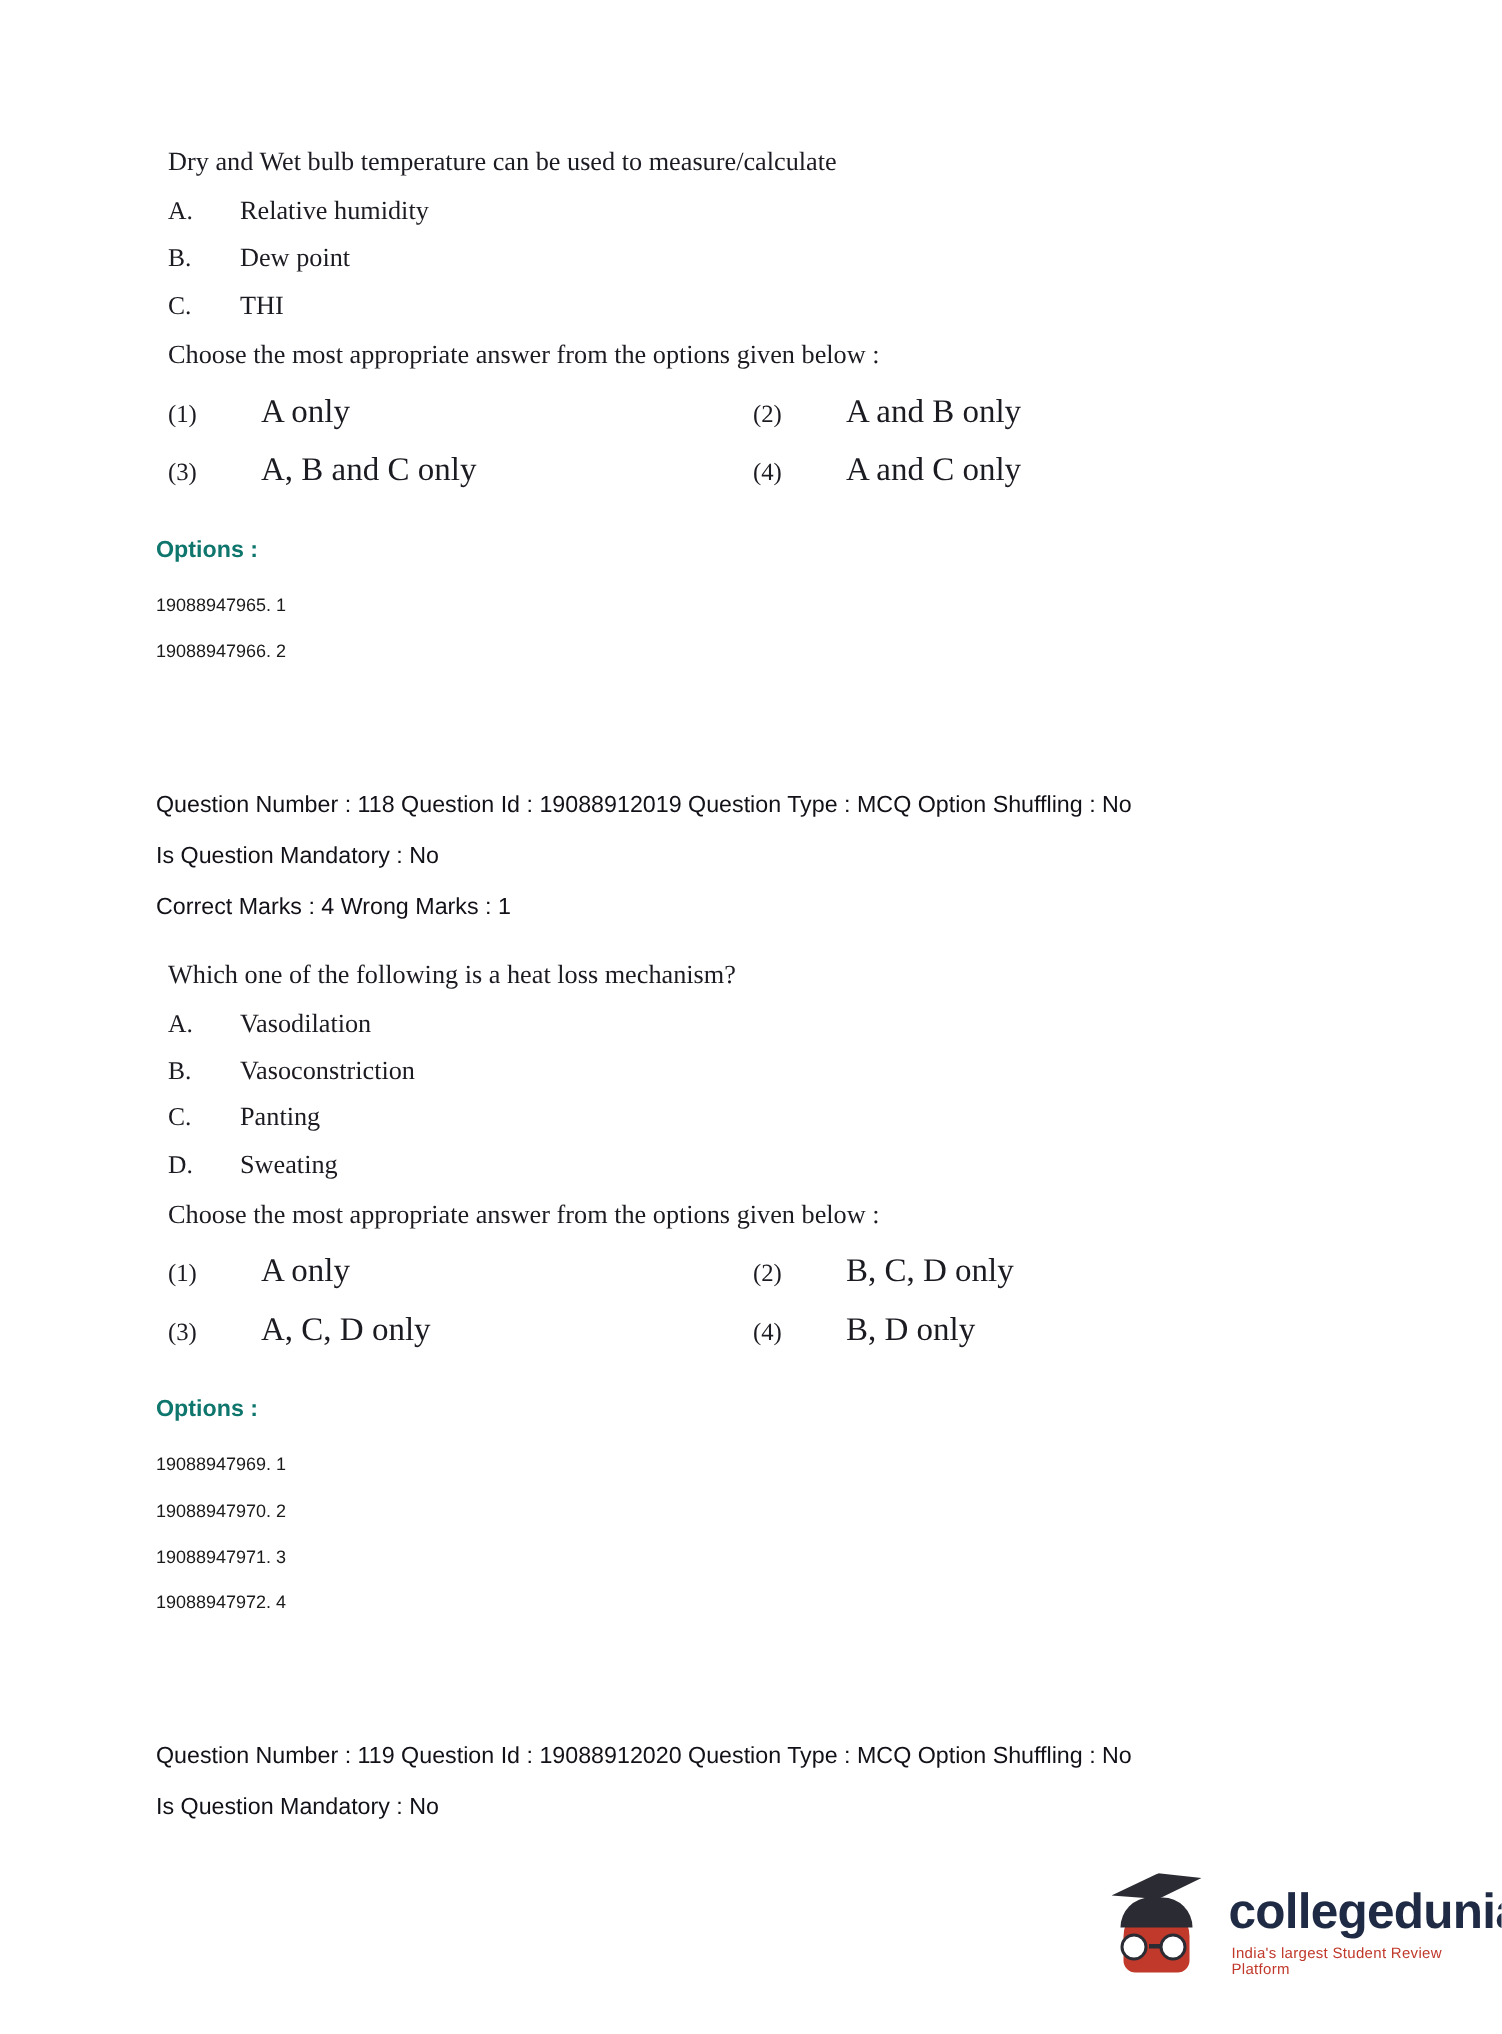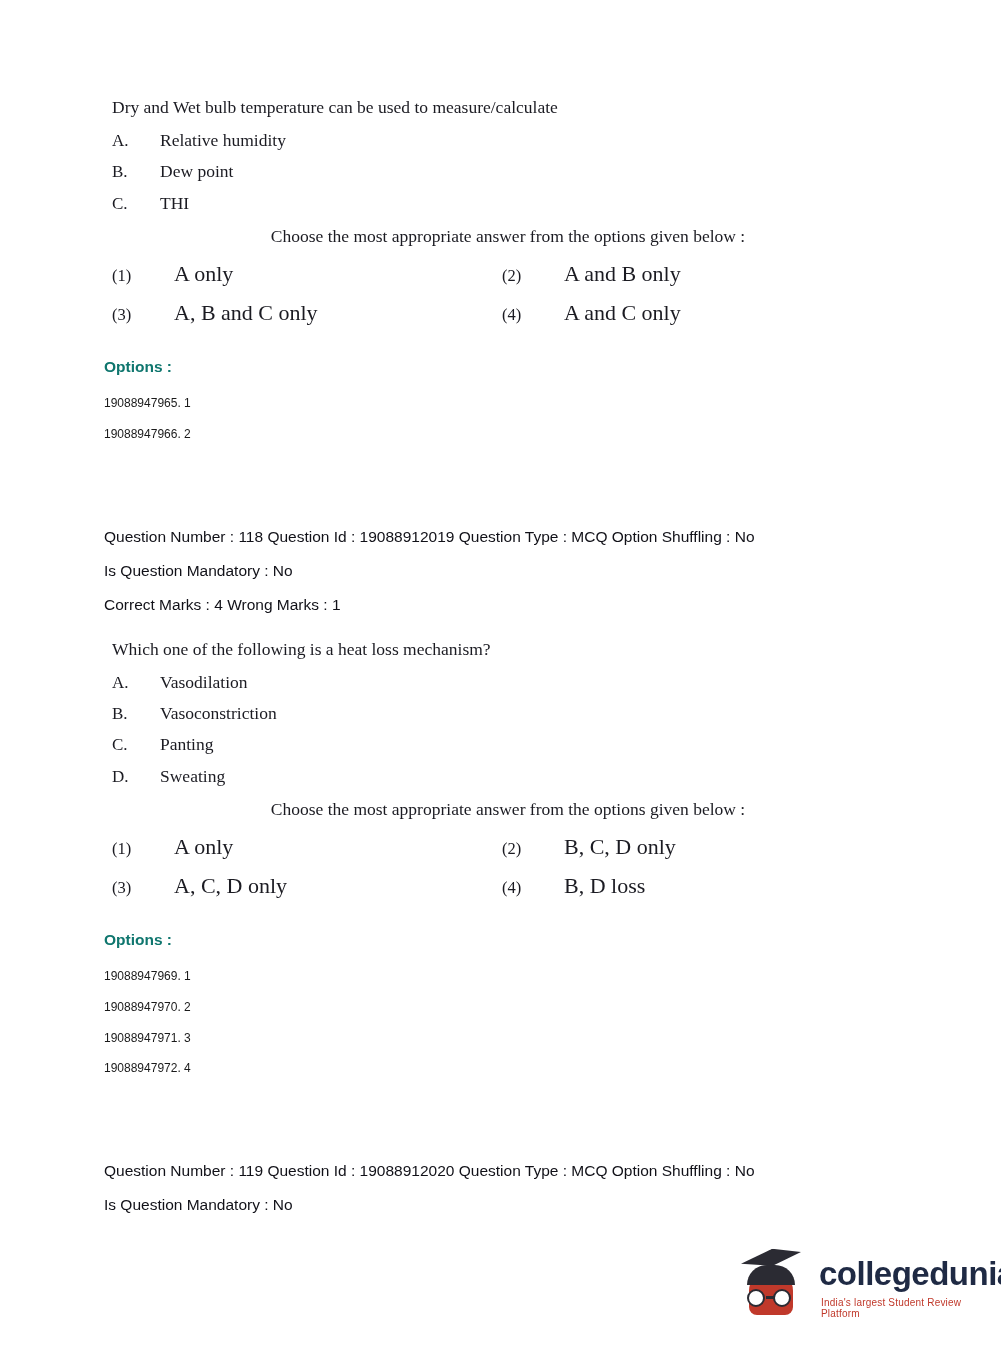--- a/index.html
+++ b/index.html
@@ -48,21 +48,20 @@
     width: 48px;
     flex: 0 0 48px;
     font-size: 17px;
   }
   .opt-text {
     font-size: 17.5px;
   }
   .choose-line {
     margin: 2px 0 2px 8px;
     font-size: 17.5px;
-    text-align: center;
   }
   .num-grid {
     margin-left: 8px;
   }
   .num-row {
     display: flex;
     align-items: baseline;
   }
   .num-cell {
     display: flex;
@@ -297,21 +296,21 @@
             <span class="num-text">B, C, D only</span>
           </div>
         </div>
         <div class="num-row">
           <div class="num-cell">
             <span class="num-label">(3)</span>
             <span class="num-text">A, C, D only</span>
           </div>
           <div class="num-cell">
             <span class="num-label">(4)</span>
-            <span class="num-text">B, D loss</span>
+            <span class="num-text">B, D only</span>
           </div>
         </div>
       </div>
     </div>
 
     <div class="gap-md"></div>
 
     <p class="options-label">Options :</p>
 
     <div class="gap-sm"></div>

